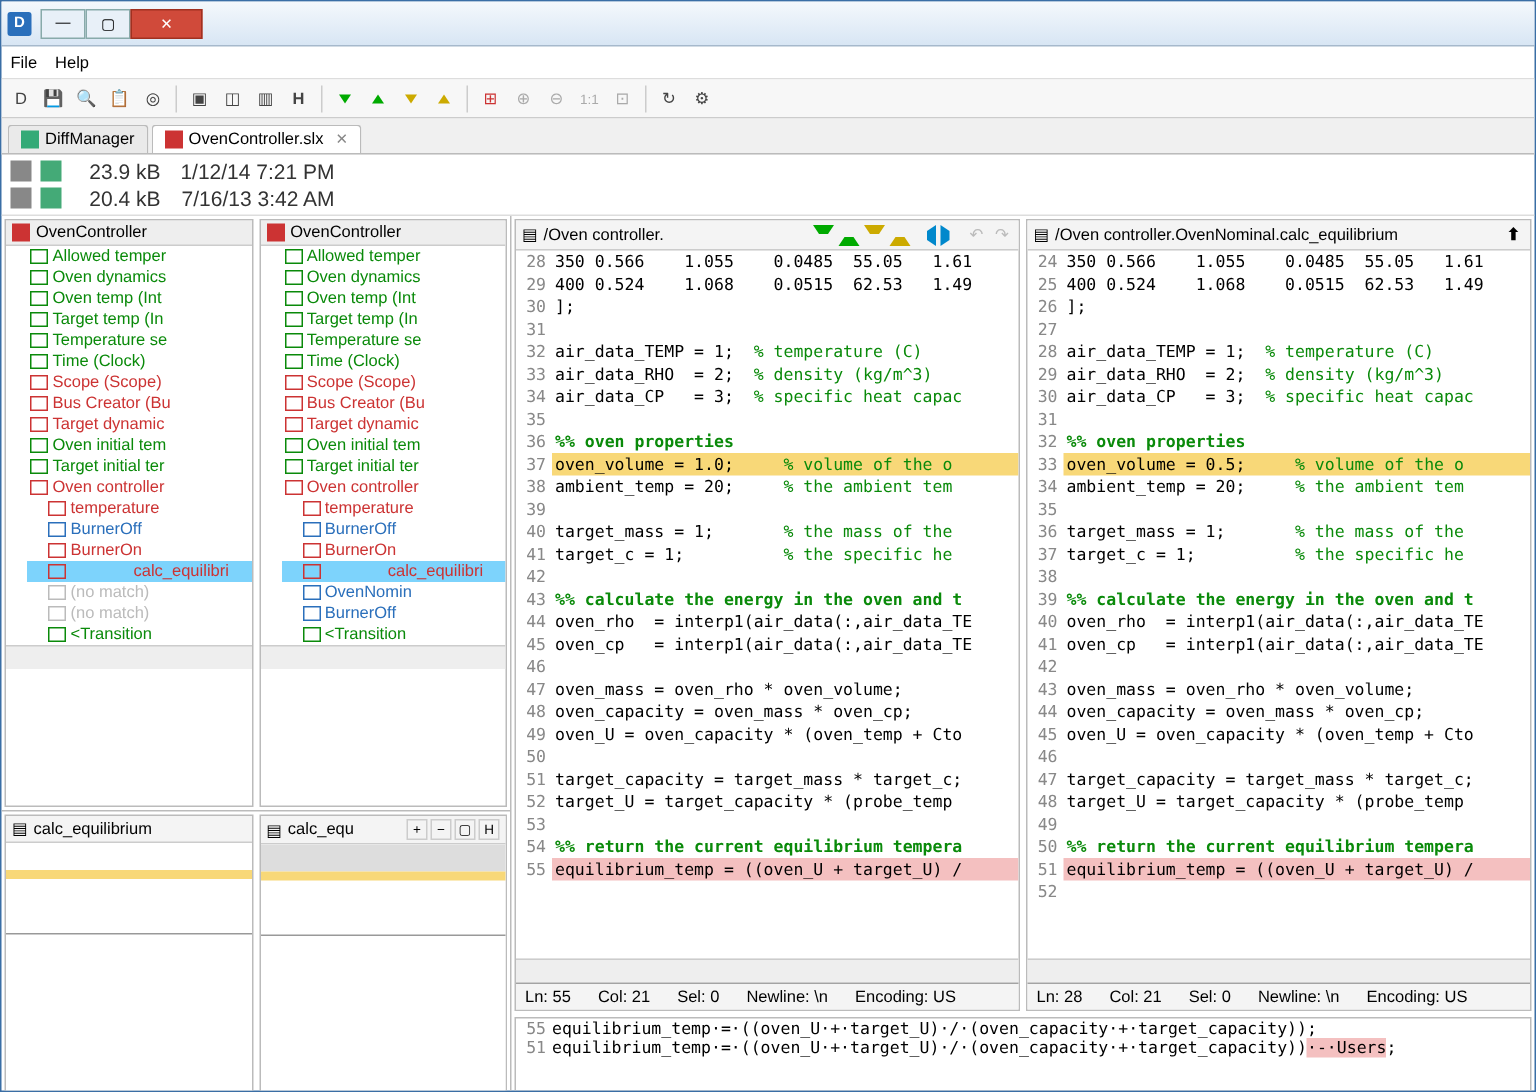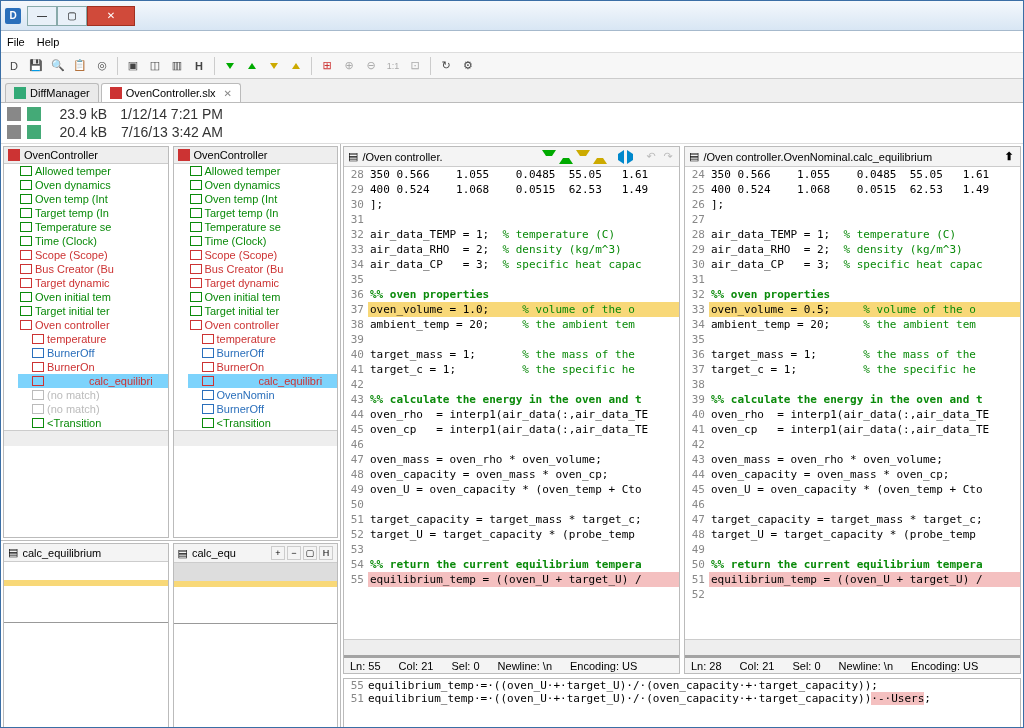--- a/index.html
+++ b/index.html
@@ -59,21 +59,21 @@
 .panehead .navicons { margin-left: auto; display: flex; gap: 3px; }
 .panehead .navicons span { width: 14px; height: 14px; display: inline-flex; align-items: center; justify-content: center; cursor: pointer; }
 .code { flex: 1; overflow: auto; font-family: Consolas, monospace; font-size: 11px; line-height: 15px; white-space: pre; }
 .code .ln { display: flex; }
 .code .gut { width: 24px; text-align: right; color: #888; padding-right: 4px; flex-shrink: 0; }
 .code .txt { flex: 1; padding-left: 2px; }
 .hl-yel { background: #f8d878; }
 .hl-pink { background: #f4c0c0; }
 .c-green { color: #0a8a0a; font-weight: bold; }
 .c-com { color: #0a8a0a; }
-.status { height: 18px; background: #f4f4f4; border-top: 3px solid #a3a3a3; display: flex; align-items: center; padding: 0 6px; gap: 18px; font-size: 11px; }
+.status { height: 18px; background: #f4f4f4; border-top: 1px solid #a3a3a3; display: flex; align-items: center; padding: 0 6px; gap: 18px; font-size: 11px; }
 .bottom { height: 50px; border: 1px solid #bbb; margin: 2px; font-family: Consolas, monospace; font-size: 11px; overflow: auto; }
 .bottom .ln { display: flex; }
 .bottom .gut { width: 24px; text-align: right; color: #888; padding-right: 4px; }
 .difftoken-del { background: #f4c0c0; }
 .uparrow { font-weight: bold; }
 .navtri { width: 0; height: 0; border-left: 4px solid transparent; border-right: 4px solid transparent; display: inline-block; }
 .navtri.green-dn { border-top: 6px solid #0a0; }
 .navtri.green-up { border-bottom: 6px solid #0a0; }
 .navtri.yel-dn { border-top: 6px solid #ca0; }
 .navtri.yel-up { border-bottom: 6px solid #ca0; }

